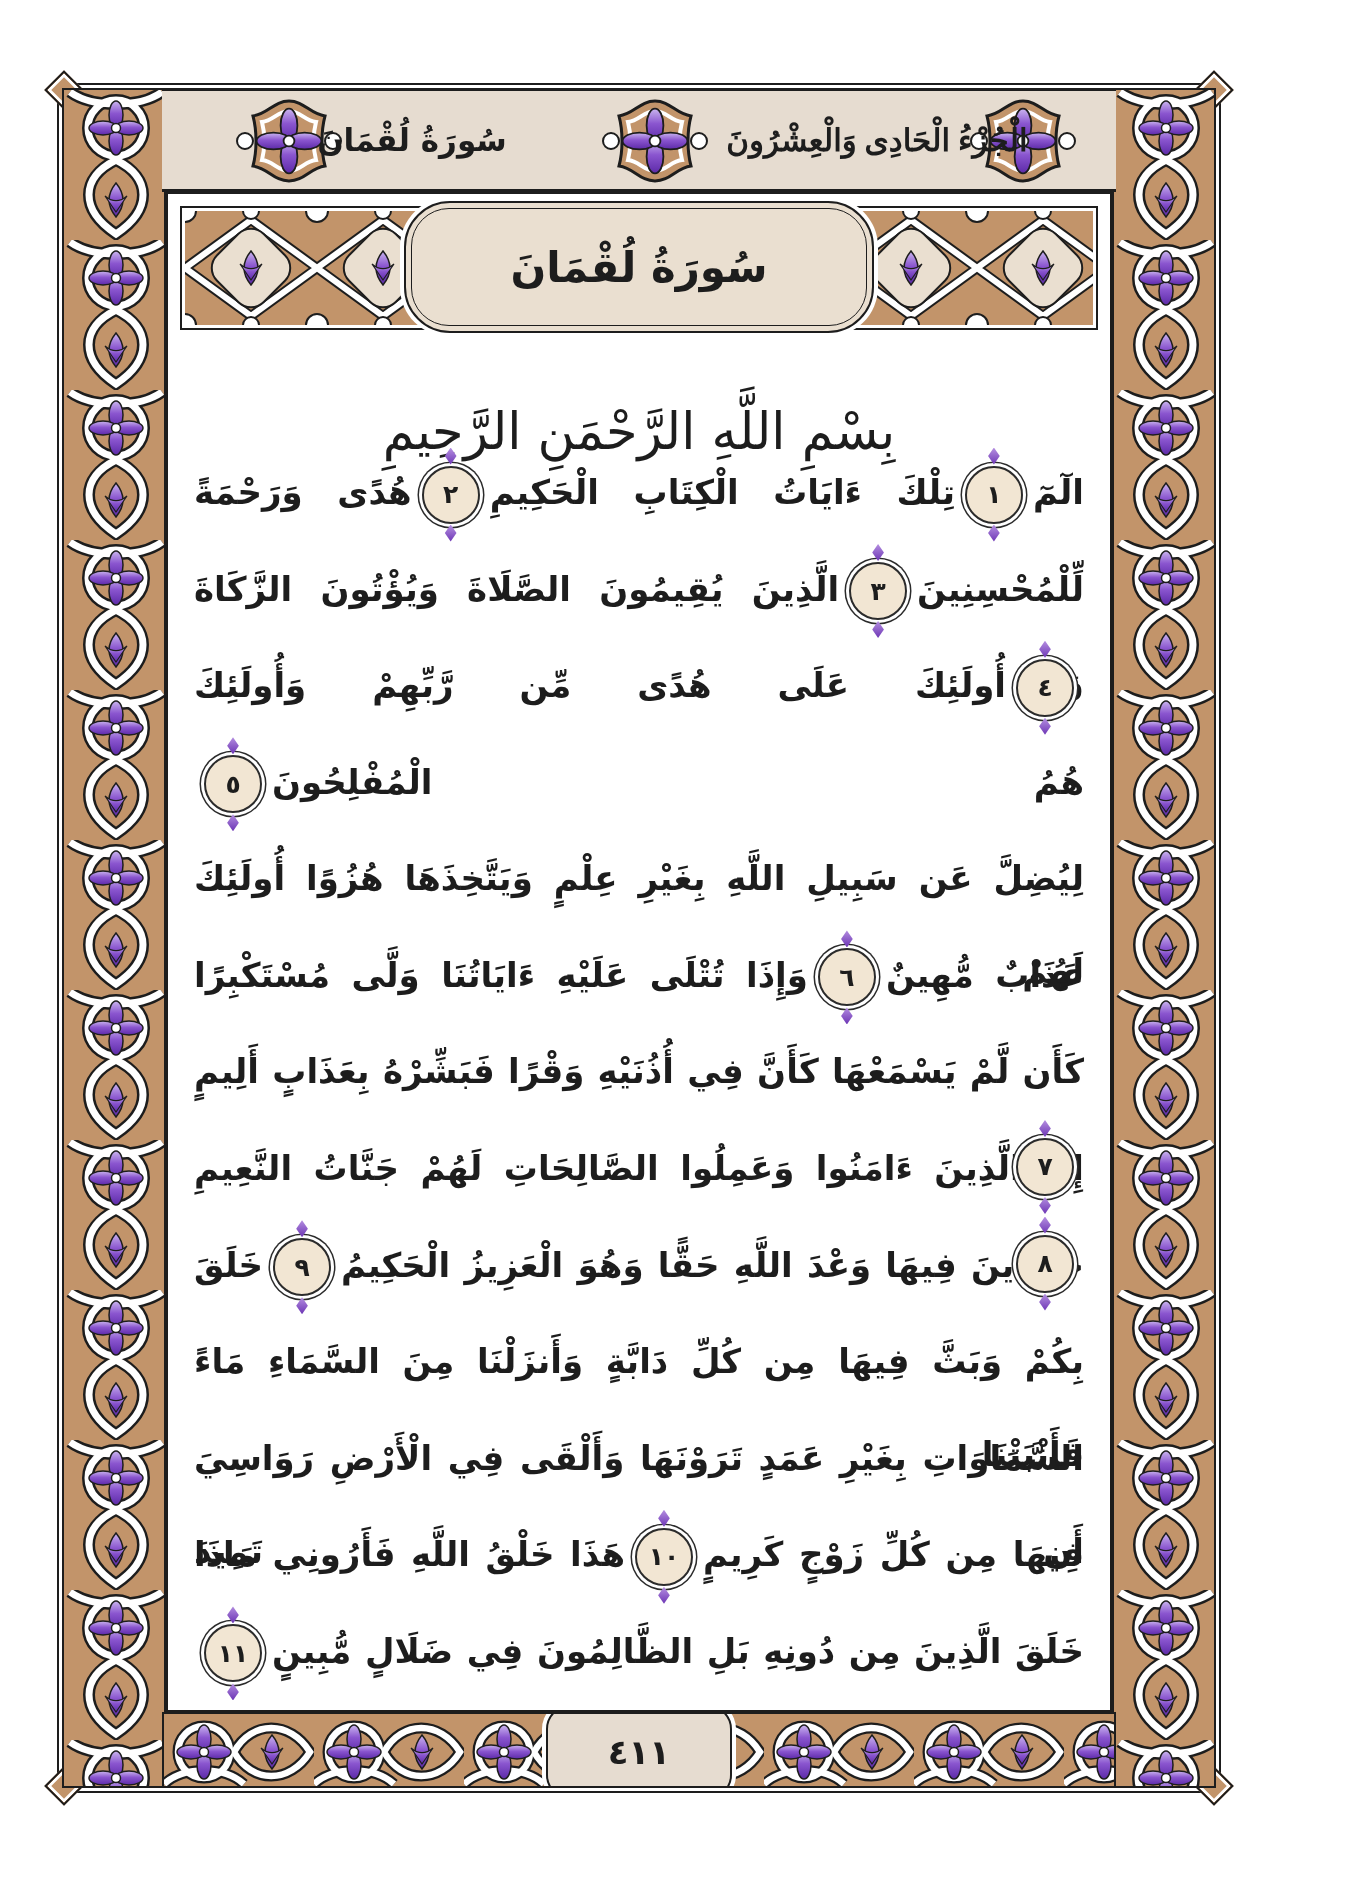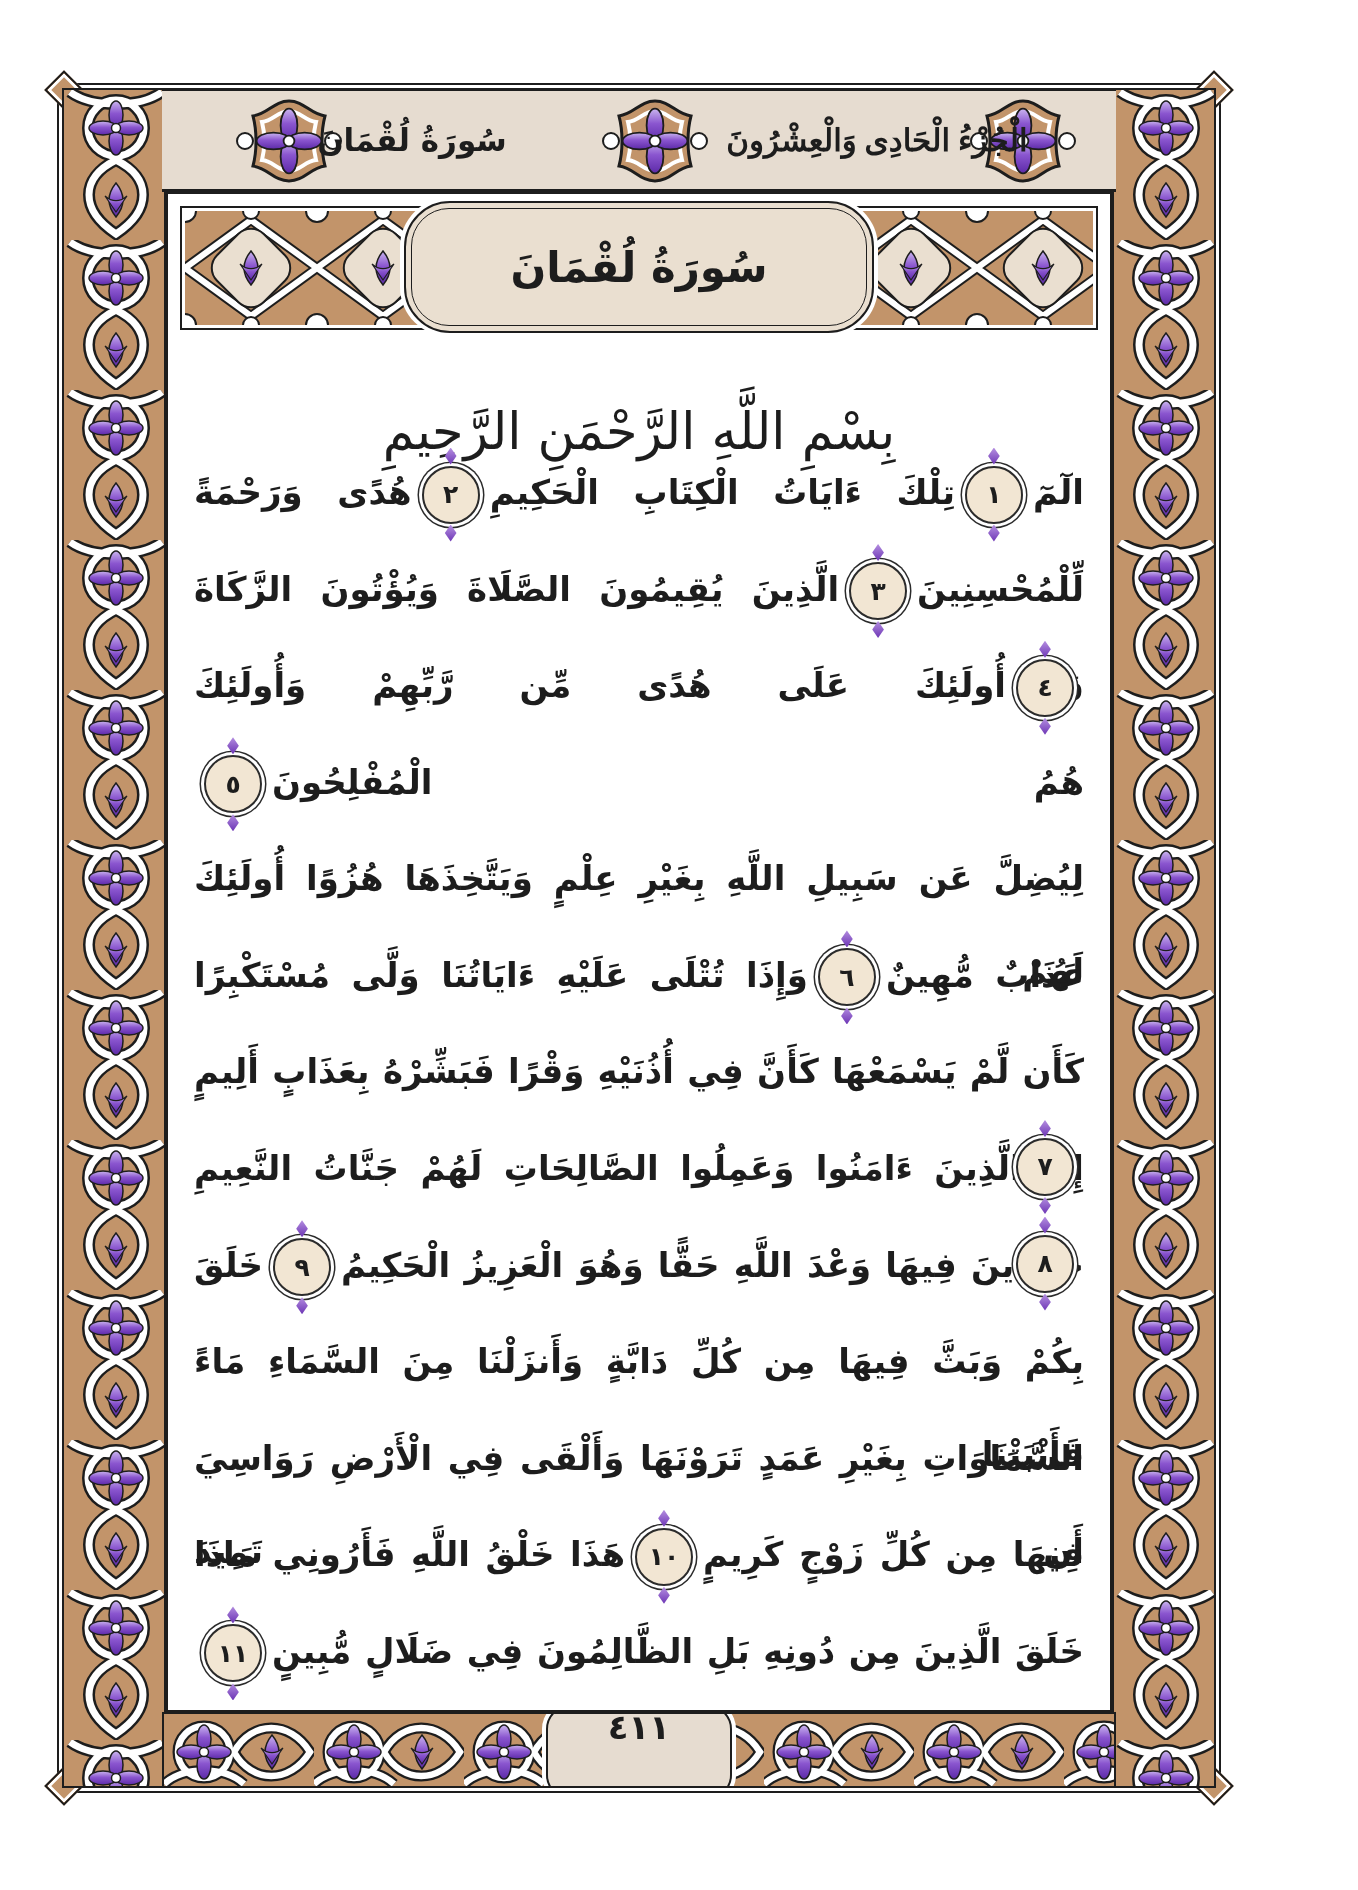--- a/index.html
+++ b/index.html
@@ -65,21 +65,21 @@
   .ayah::before,.ayah::after{content:"";position:absolute;left:50%;transform:translateX(-50%);
         width:13px;height:17px;background:linear-gradient(180deg,#b48ee0,#6d36b5);
         clip-path:polygon(50% 0,95% 50%,50% 100%,5% 50%);}
   .ayah::before{top:-20px;}
   .ayah::after{bottom:-20px;}
   .anum{font-size:25px;font-weight:700;color:#1d1d1d;}
 
   
   .page-cartouche{position:absolute;left:50%;top:-9px;transform:translateX(-50%);width:186px;height:94px;
              background:#e6dcd0;border:2.5px solid #1d1d1d;border-radius:24px;box-shadow:0 0 0 4px #fff;
-             display:flex;align-items:flex-start;justify-content:center;box-sizing:border-box;z-index:3;}
+             display:flex;align-items:center;justify-content:center;box-sizing:border-box;z-index:3;}
   .page-number{font-size:34px;font-weight:700;}
 </style>
 </head>
 <body>
 
 <svg class="defs" xmlns="http://www.w3.org/2000/svg">
   <defs>
     <linearGradient id="pg" x1="0" y1="0" x2="0" y2="1">
       <stop offset="0" stop-color="#cbb6ef"></stop>
       <stop offset="0.45" stop-color="#8a55cf"></stop>

